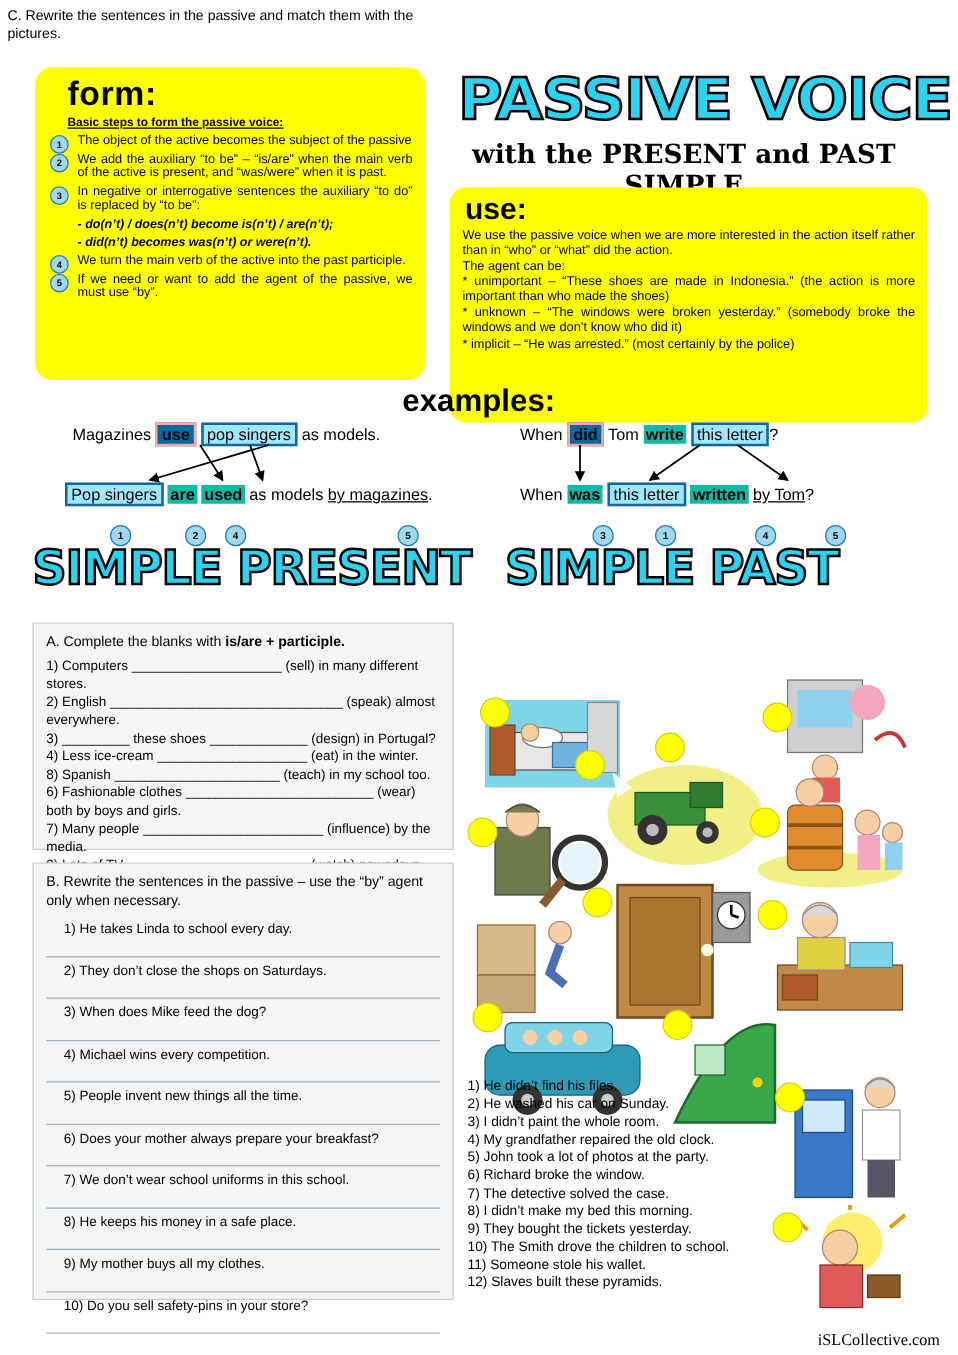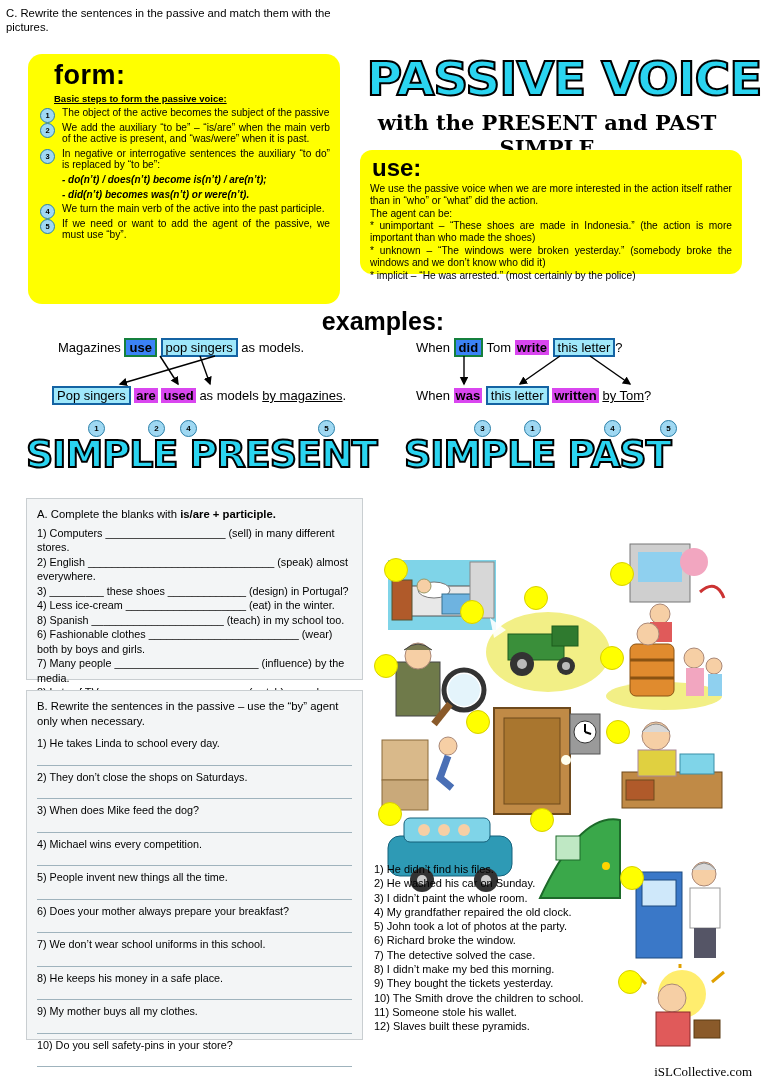--- a/index.html
+++ b/index.html
@@ -46,34 +46,34 @@
     text-align:center;
     transform:scaleX(1.06);transform-origin:left top;
   }
   .title-sub{
     position:absolute;left:352px;top:110px;width:390px;text-align:center;
     font-size:21px;font-weight:bold;color:#000;
     font-family:"DejaVu Serif", serif;
   }
   
   .use-box{
-    position:absolute;left:360px;top:150px;width:382px;height:124px;
+    position:absolute;left:360px;top:150px;width:382px;height:188px;
     background:#ffff00;border-radius:12px;padding:4px 10px;box-sizing:border-box;
   }
   .use-title{font-size:24px;font-weight:bold;margin:0 0 1px 2px;}
   .use-box p{margin:0 0 1px 0;font-size:10.2px;line-height:11.8px;text-align:justify;}
   
   .examples-h{
     position:absolute;left:0;top:307px;width:766px;text-align:center;
     font-size:25px;font-weight:bold;
   }
   .ex-wrap{position:absolute;left:0;top:336px;width:766px;height:100px;}
   .ex-line{position:absolute;font-size:13px;}
-  .hl-y{background:#d946ef;padding:0 2px;font-weight:bold;}
-  .box-b{border:2px solid #15803d;padding:0 3px;background:#3b82f6;font-weight:bold;}
+  .hl-y{background:#14b8a6;padding:0 2px;font-weight:bold;}
+  .box-b{border:2px solid #fca5a5;padding:0 3px;background:#0369a1;font-weight:bold;}
   .box-c{border:2px solid #1463a3;padding:0 3px;background:#9fe8fb;}
   .uline{text-decoration:underline;}
   .dot{
     position:absolute;width:15px;height:15px;border-radius:50%;
     background:#9fd8f2;border:1px solid #2a7fa8;
     font-size:8px;line-height:15px;text-align:center;font-weight:bold;color:#000;
   }
   
   .sec-h{
     position:absolute;top:432px;font-size:38px;font-weight:bold;
@@ -86,21 +86,21 @@
   .panel{
     position:absolute;background:#f3f5f6;border:1px solid #c9ced1;
   }
   .panel-a{left:26px;top:498px;width:335px;height:180px;}
   .panel-b{left:26px;top:690px;width:335px;height:348px;}
   .panel-c{left:374px;top:498px;width:362px;height:540px;background:transparent;border:none;}
   .p-inner{padding:8px 10px;box-sizing:border-box;font-size:10.8px;line-height:14.5px;}
   .p-head{font-size:11.3px;margin-bottom:4px;}
   .p-head b{font-weight:bold;}
   .q{margin:0;}
-  .b-list p{margin:0 0 3px 0;}
+  .b-list p{margin:0 0 3px 14px;}
   .wline{display:block;border-bottom:1px solid #9fb3bd;height:11px;margin:0 0 4px 0;}
   
   .c-head{font-size:11.3px;line-height:14px;padding:6px 6px 0 6px;}
   .c-list{
     position:absolute;left:374px;top:862px;width:230px;
     font-size:11px;line-height:14.3px;
   }
   .c-list p{margin:0;}
   
   .pics{position:absolute;left:374px;top:534px;width:362px;height:520px;}

